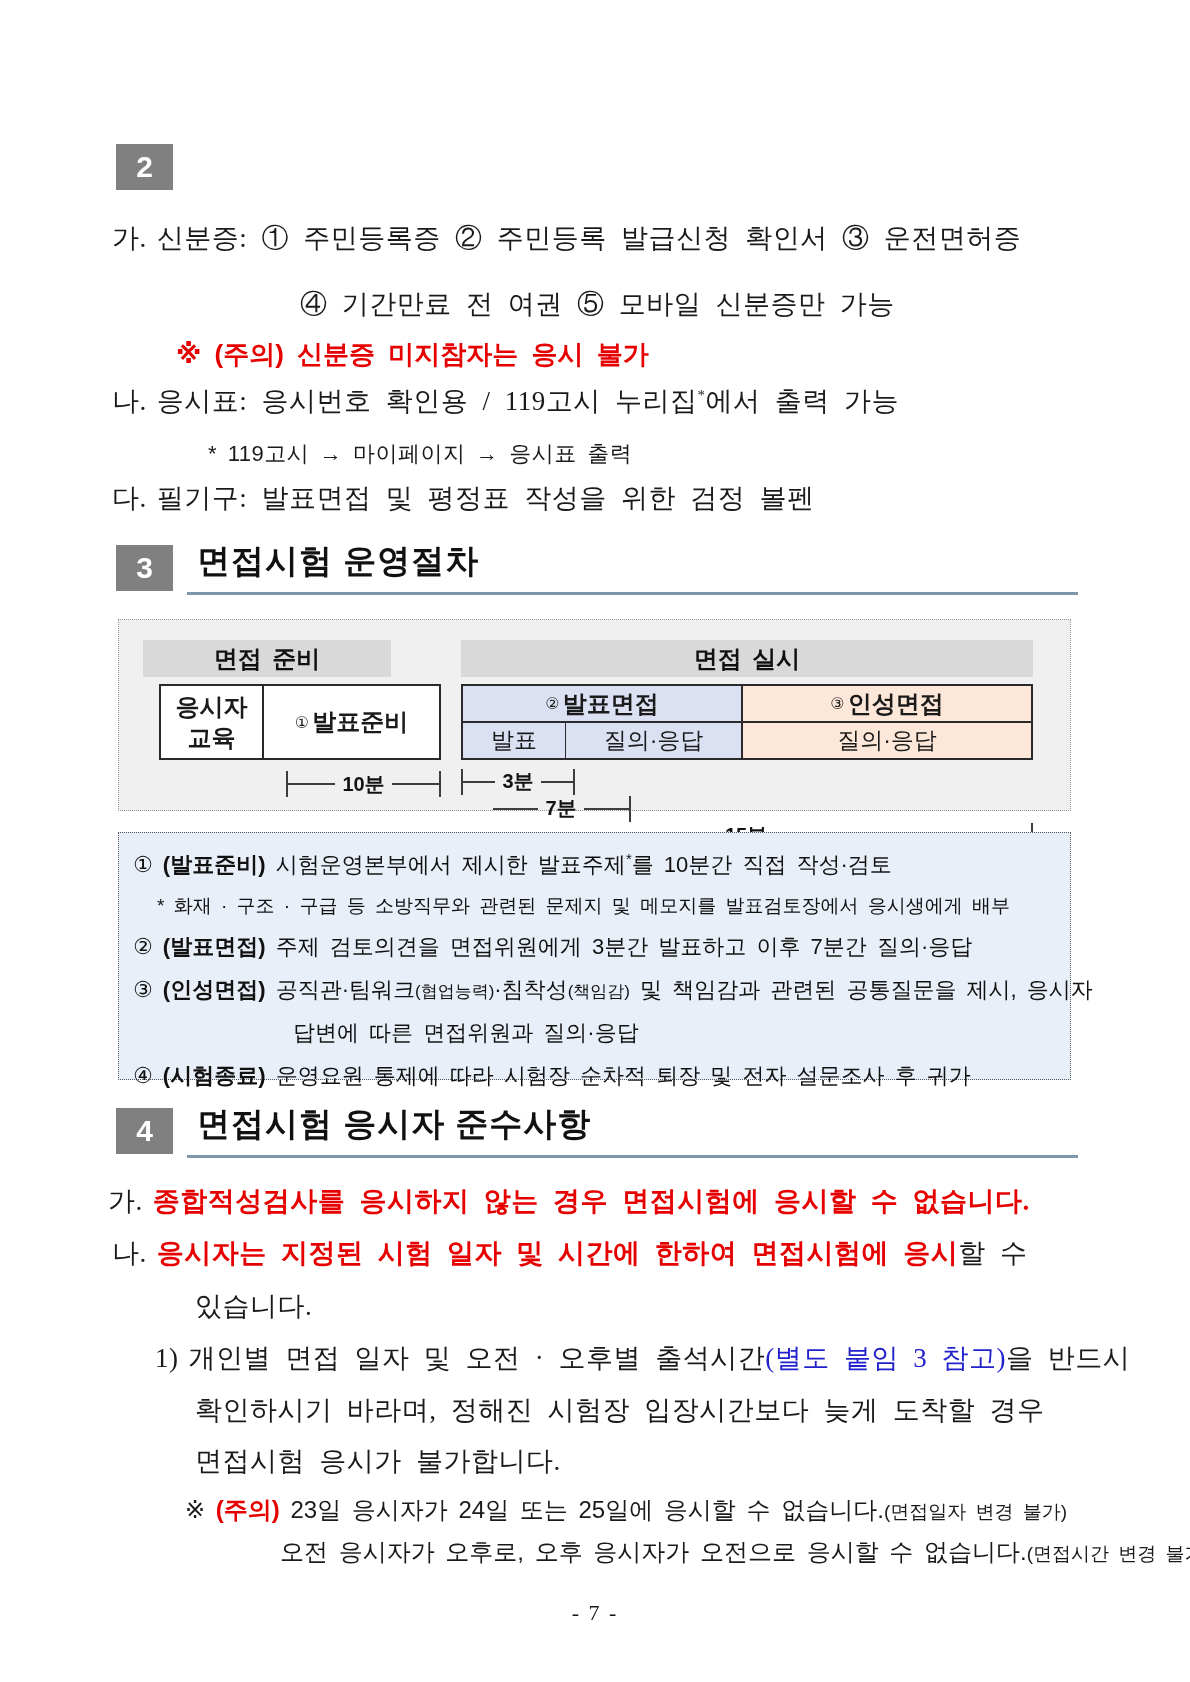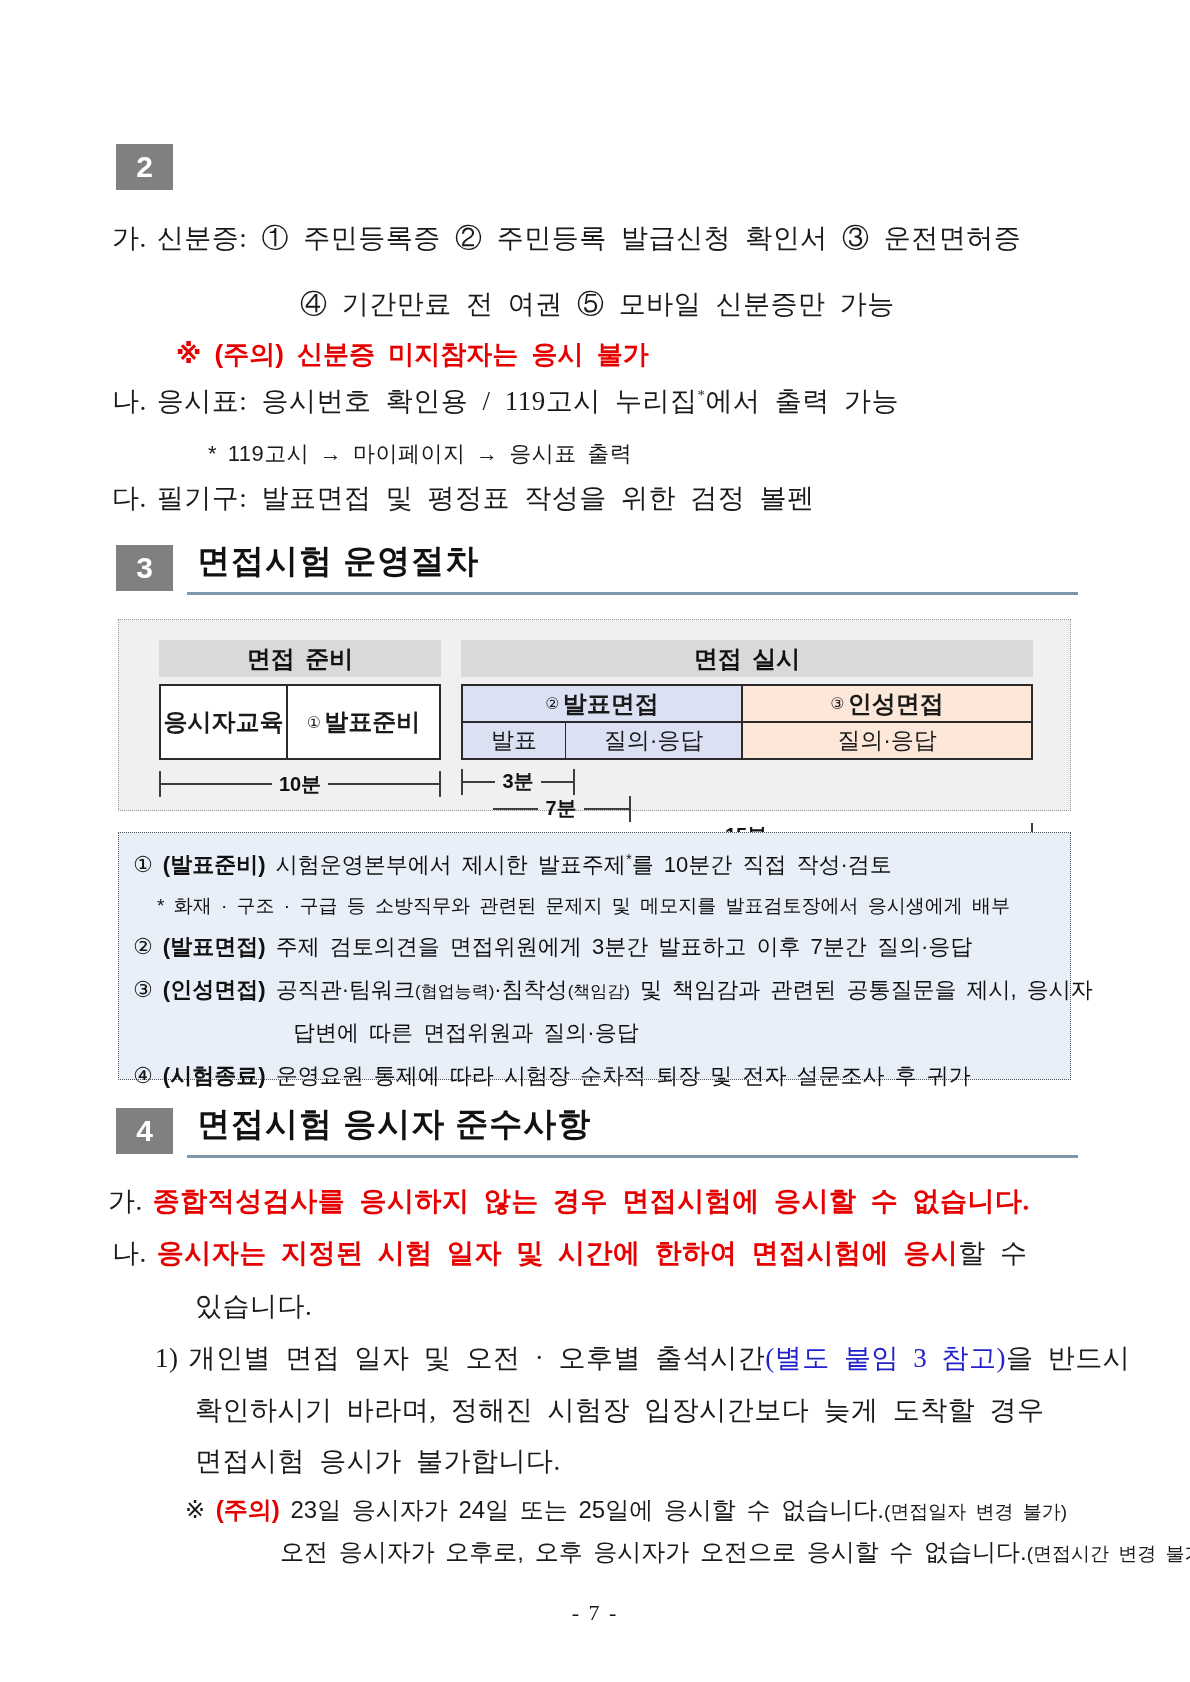--- a/index.html
+++ b/index.html
@@ -42,41 +42,41 @@
   sup{font-size:15px;vertical-align:super;line-height:0;}
   
   .panel{
     position:absolute;left:118px;top:619px;width:953px;height:192px;
     background:var(--panel-bg);border:1px dotted #9a9a9a;
     font-family:"Liberation Sans","DejaVu Sans",sans-serif;
   }
   .dg-hdr{position:absolute;top:20px;height:37px;background:var(--table-gray);
     display:flex;align-items:center;justify-content:center;
     font-weight:bold;font-size:24px;color:#111;word-spacing:4px;}
-  .hdr-left{left:40px;width:282px;}
+  .hdr-left{left:24px;width:248px;}
   .hdr-right{left:342px;width:572px;}
   .tbl{position:absolute;top:64px;height:76px;border:2px solid #2a2a2a;background:#fff;display:flex;}
   .tbl-left{left:40px;width:282px;}
   .tbl-right{left:342px;width:572px;}
-  .c-appl{width:127px;border-right:2px solid #2a2a2a;display:flex;flex-direction:row;
+  .c-appl{width:103px;border-right:2px solid #2a2a2a;display:flex;flex-direction:column;
     align-items:center;justify-content:center;font-weight:bold;font-size:24px;line-height:1.3;}
   .c-prep{flex:1;display:flex;align-items:center;justify-content:center;font-weight:bold;font-size:24px;}
   .half{display:flex;flex-direction:column;}
   .half-pres{width:280px;border-right:2px solid #2a2a2a;background:var(--cell-blue);}
   .half-pers{flex:1;background:var(--cell-peach);}
   .half .hd{height:37px;border-bottom:2px solid #2a2a2a;display:flex;align-items:center;justify-content:center;
     font-weight:bold;font-size:24px;}
   .half .subrow{flex:1;display:flex;}
   .half .sc{display:flex;align-items:center;justify-content:center;font-size:23px;}
   .sc-pres{width:103px;border-right:1.5px solid #2a2a2a;}
   .sc-qa{flex:1;}
   .circ{font-size:16px;vertical-align:8px;margin-right:3px;font-weight:normal;}
   
   .tl{position:absolute;top:148px;height:32px;}
-  .tl-left{left:40px;width:282px;display:flex;flex-direction:column;}
+  .tl-left{left:40px;width:282px;display:flex;}
   .tl-left .spacer{width:127px;}
   .tl-right{left:342px;width:572px;display:flex;flex-direction:column;}
   .seg{display:flex;align-items:center;height:32px;}
   .seg .tick{width:2px;height:26px;background:#3d3d3d;flex:0 0 auto;}
   .seg .line{flex:1;height:2px;background:#3d3d3d;min-width:8px;}
   .seg .tlbl{padding:0 7px;font-weight:bold;font-size:20px;color:#111;white-space:nowrap;}
   .seg-10{flex:1;}
   .seg-3{width:114px;}
   .seg-7{width:170px;padding-left:32px;}
   .seg-15{flex:1;}

